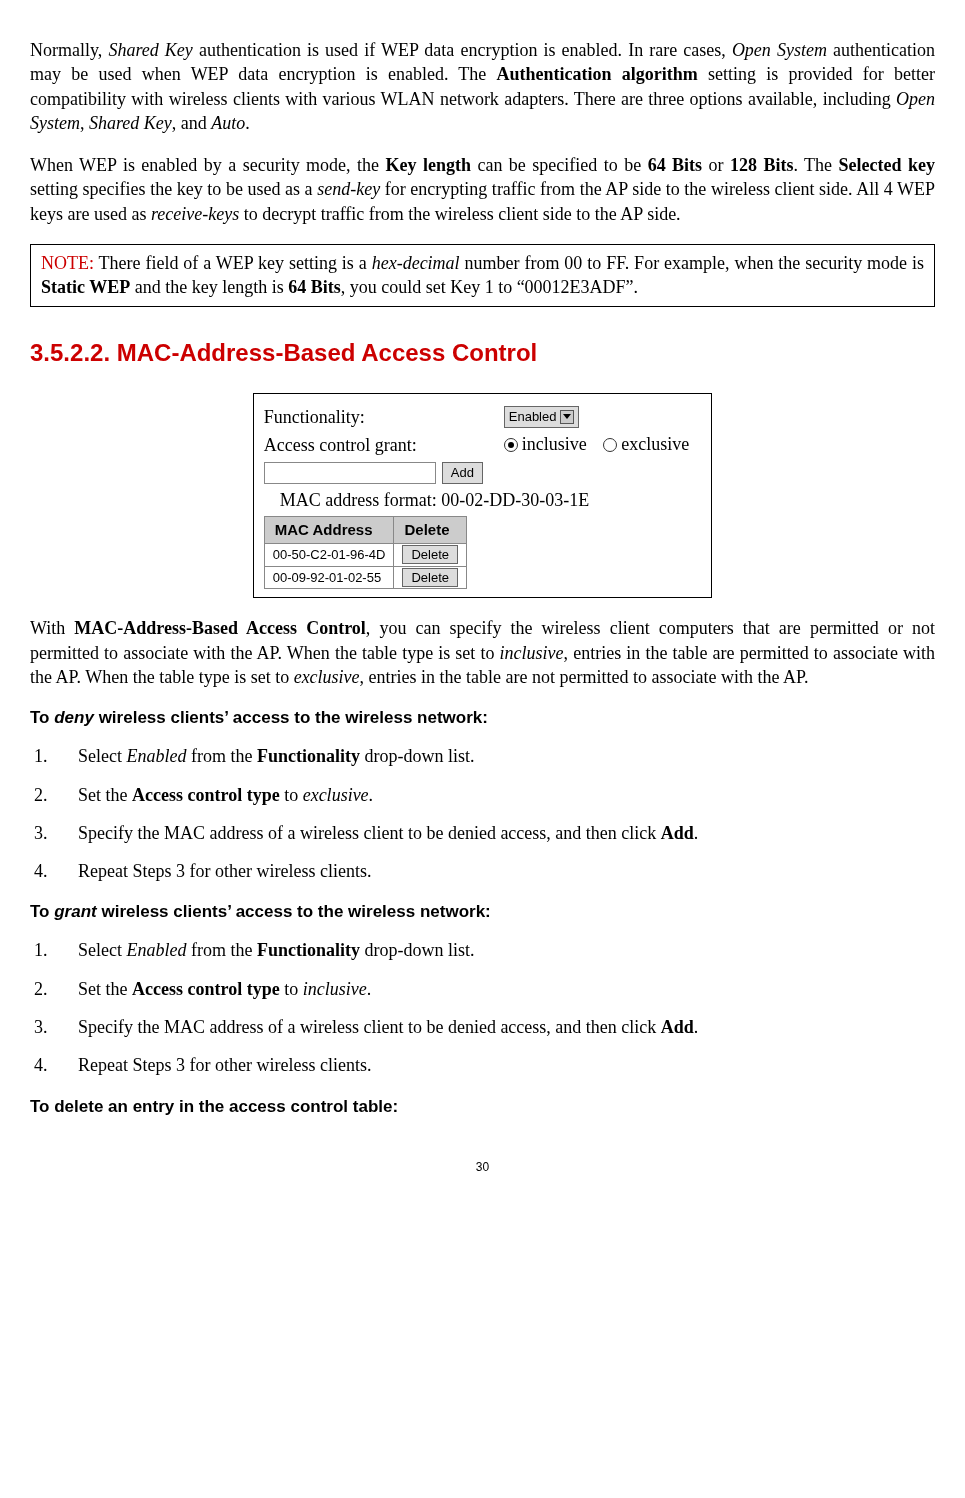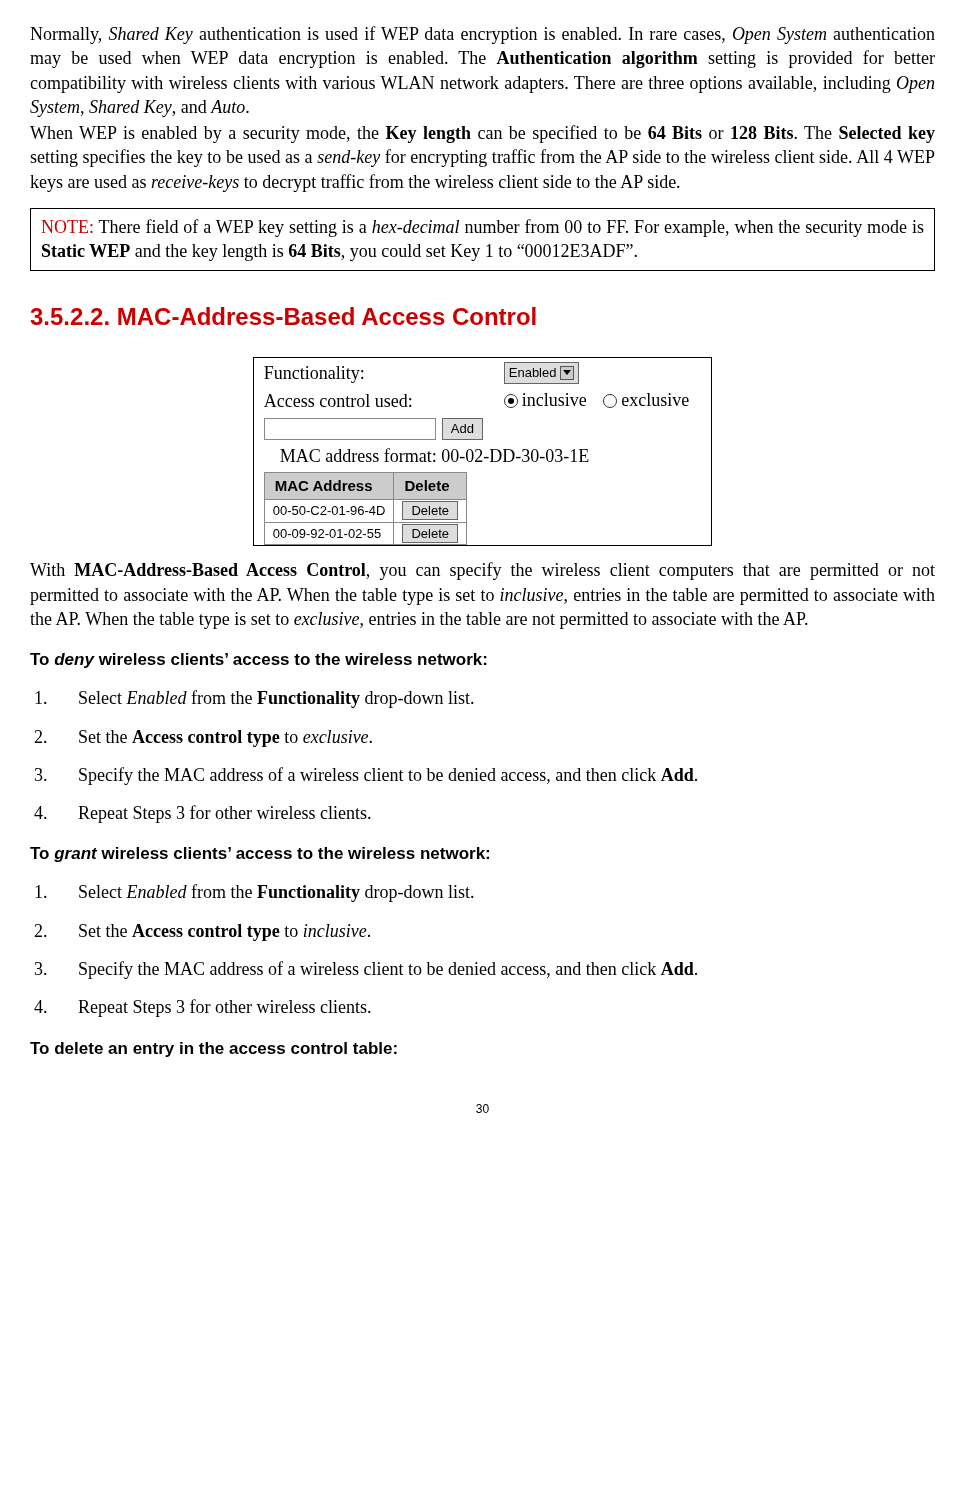--- a/index.html
+++ b/index.html
@@ -5,21 +5,21 @@
     body {
       font-family: "Times New Roman", serif;
       font-size: 18px;
       line-height: 1.35;
       margin: 0;
       padding: 20px 30px;
       color: #000;
       max-width: 965px;
     }
     p {
-      margin: 2px 0;
+      margin: 18px 0;
       text-align: justify;
     }
     .italic { font-style: italic; }
     .bold { font-weight: bold; }
     .note-box {
       border: 1.5px solid #000;
       padding: 6px 10px;
       margin: 14px 0;
       text-align: justify;
     }
@@ -31,21 +31,21 @@
       font-weight: bold;
       margin: 30px 0 20px 0;
     }
     .figure {
       text-align: center;
       margin: 24px 0 12px 0;
     }
     .fig-frame {
       display: inline-block;
       border: 1px solid #000;
-      padding: 0 10px;
+      padding: 8px 10px;
       text-align: left;
       font-family: "Times New Roman", serif;
       font-size: 18px;
       background: #fff;
     }
     .fig-row {
       display: flex;
       align-items: center;
       margin: 3px 0;
       gap: 60px;
@@ -121,21 +121,21 @@
 <div class="figure">
   <div class="fig-frame">
     <div class="fig-row">
       <span class="fig-label">Functionality:</span>
       <span class="fig-select">
         <span>Enabled</span>
         <span class="fig-select-arrow"></span>
       </span>
     </div>
     <div class="fig-row">
-      <span class="fig-label">Access control used:</span>
+      <span class="fig-label">Access control grant:</span>
       <span>
         <span class="radio">
             <span class="radio-dot checked"></span>
             <span>inclusive</span>
           </span>
         <span class="radio">
             <span class="radio-dot"></span>
             <span>exclusive</span>
           </span>
       </span>

